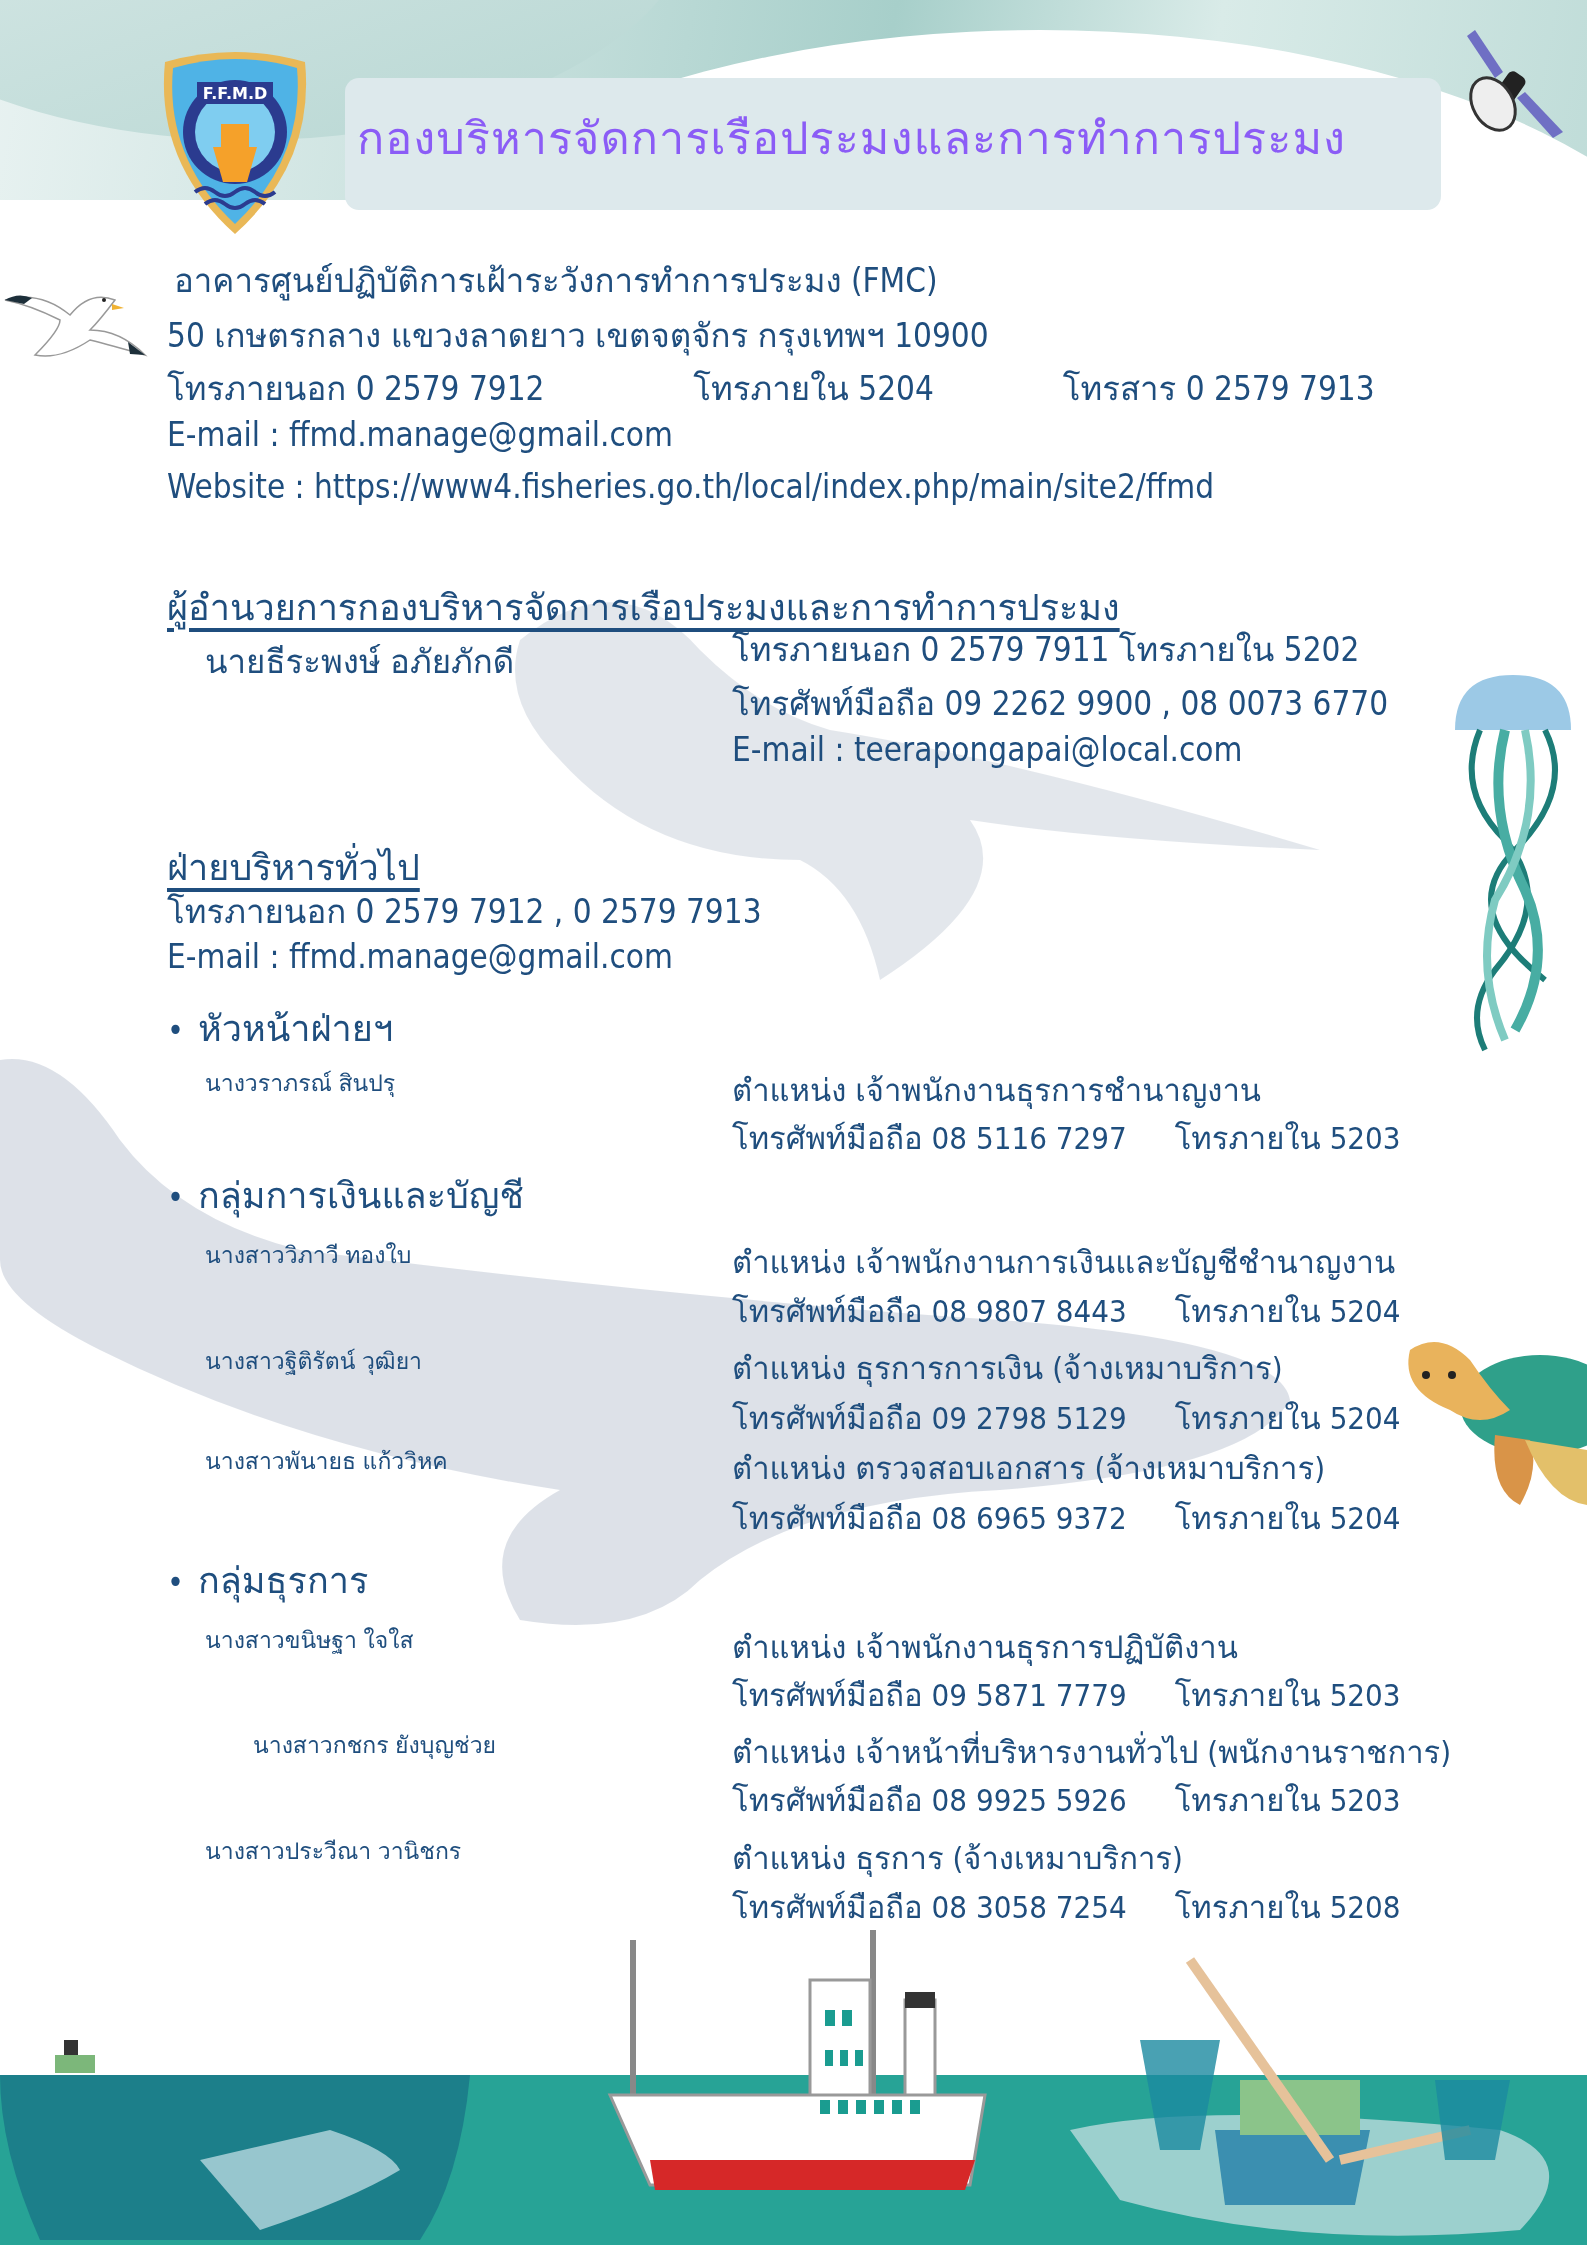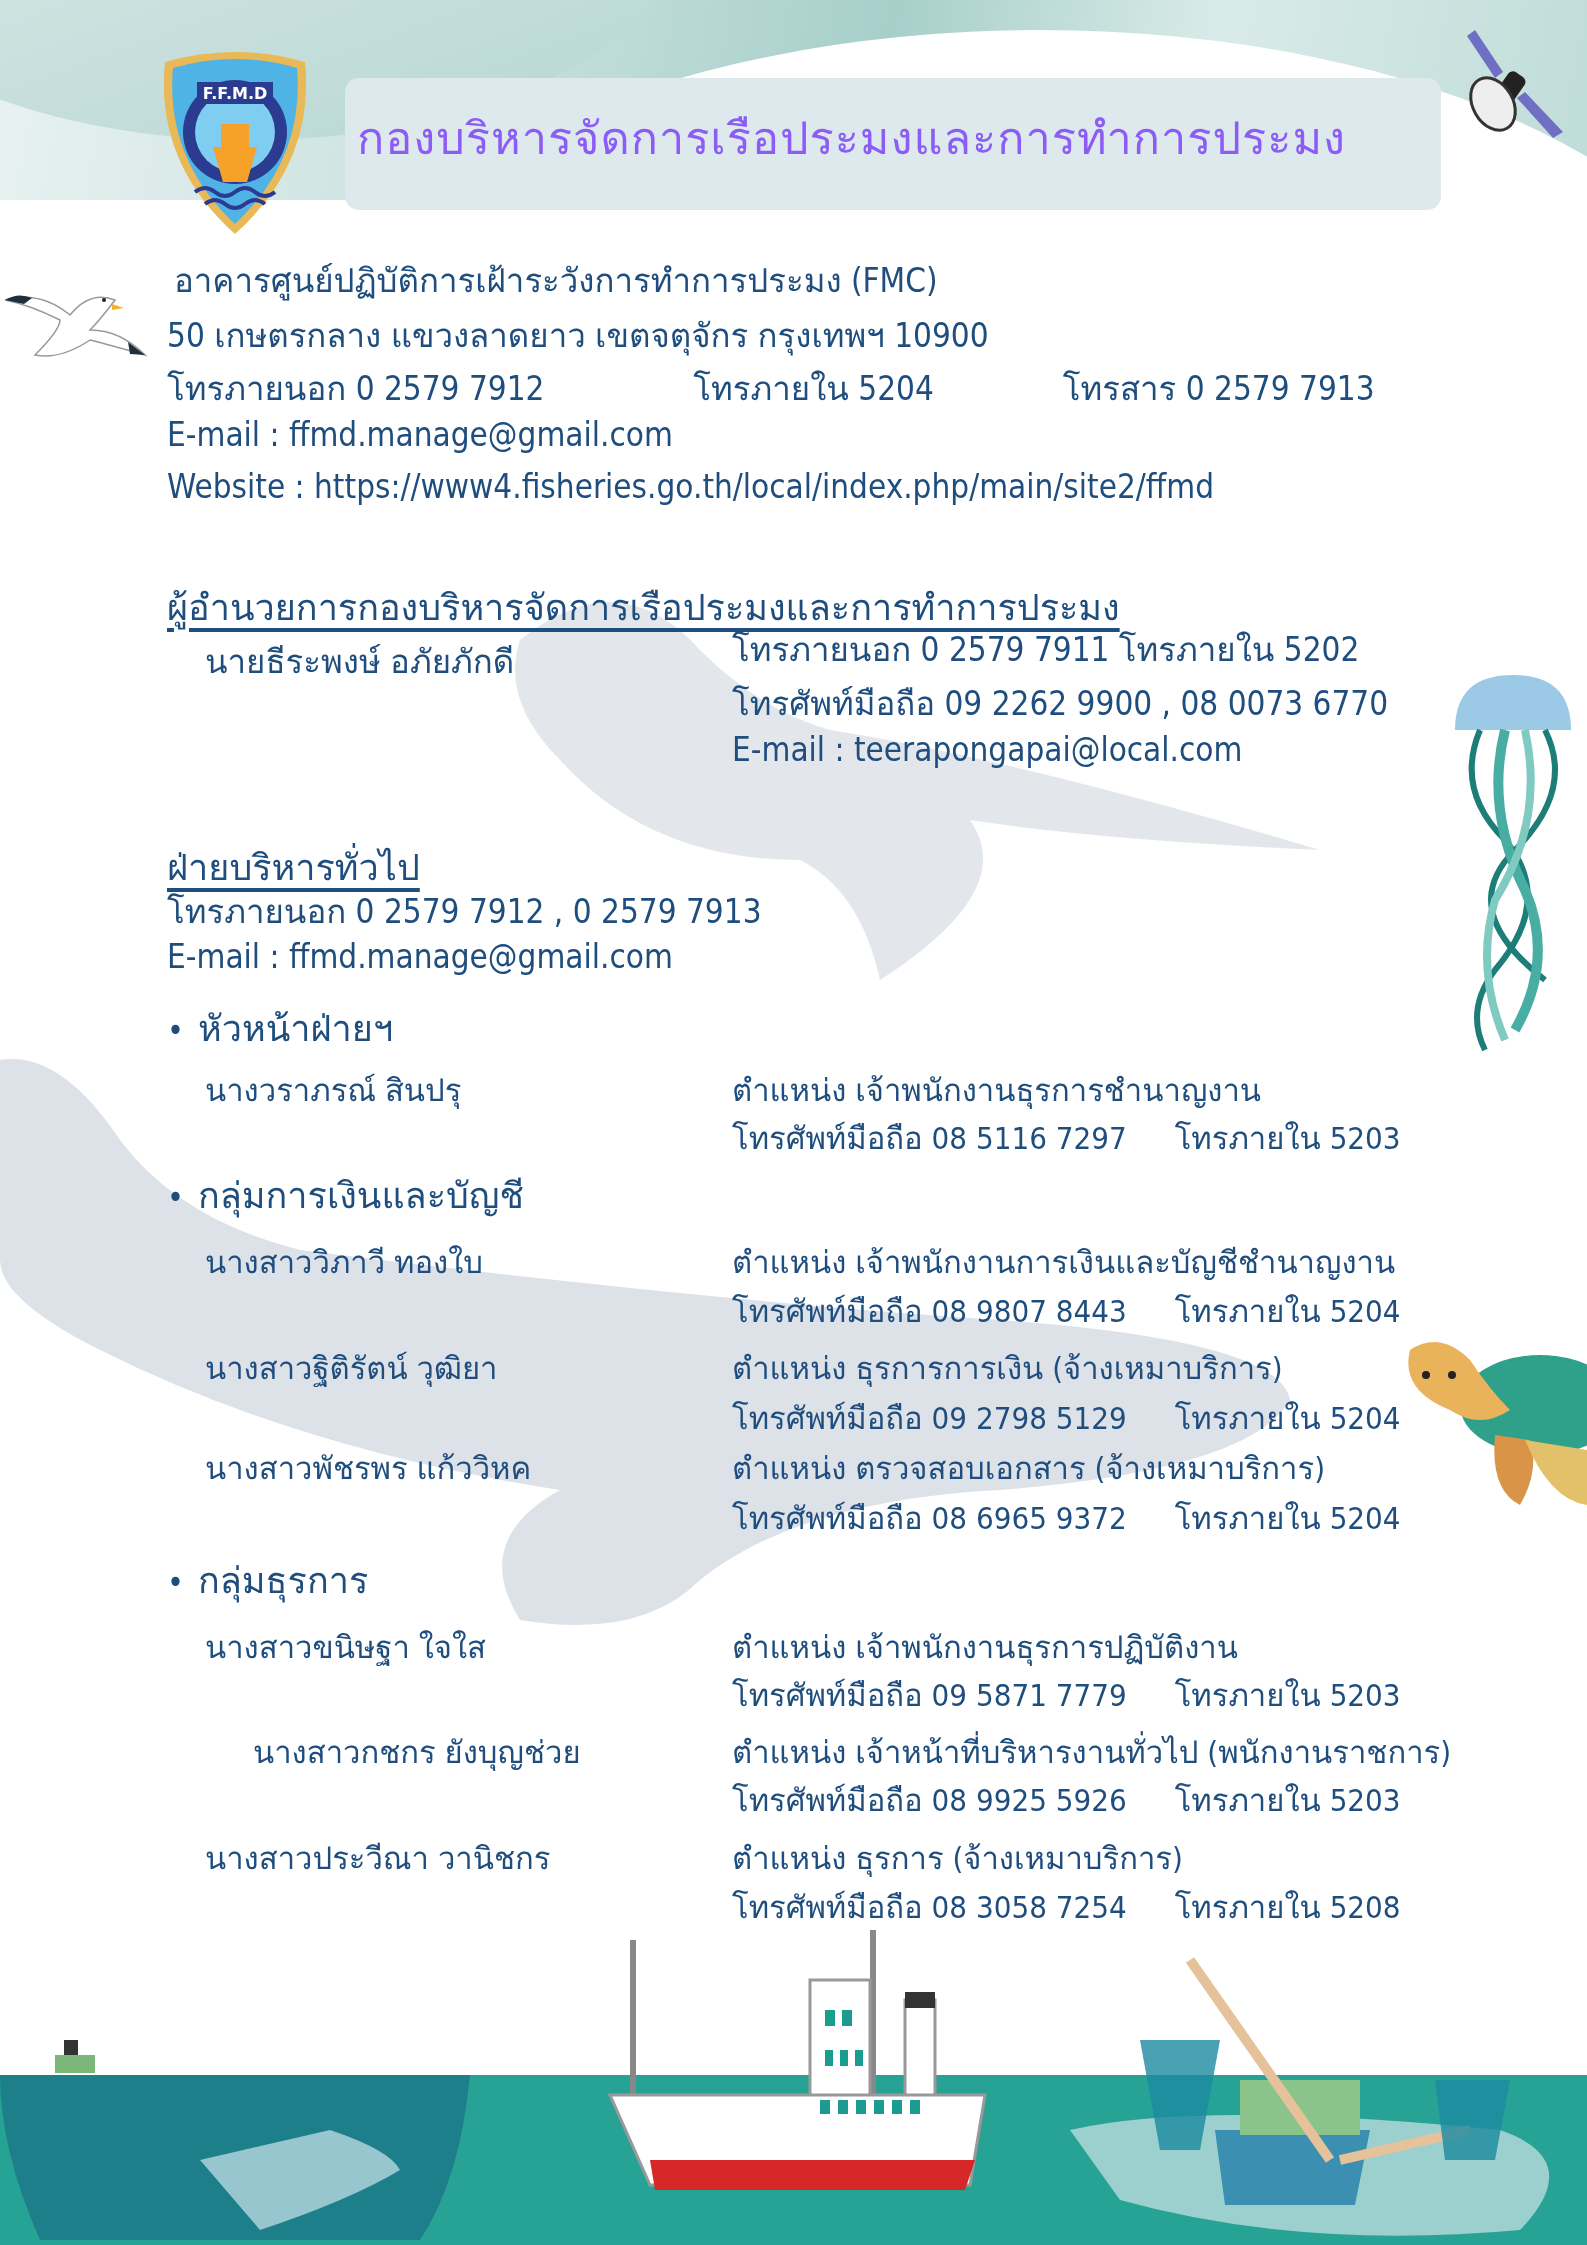--- a/index.html
+++ b/index.html
@@ -22,21 +22,21 @@
   .turtle { left:1390px; top:1320px; width:197px; height:190px; }
   .sea-scene { left:0; top:1900px; width:1587px; height:345px; }
   
   .ray { left:500px; top:560px; width:820px; height:420px; opacity:.18; }
   .whale { left:0; top:1020px; width:1340px; height:620px; opacity:.2; }
 
   .line { position:absolute; white-space:nowrap; font-size:33px; color:#1f4e7e; }
   .heading { font-size:36px; text-decoration:underline; text-decoration-thickness:4px; text-underline-offset:8px;margin-top:29px; }
   .bullet { font-size:36px; }
   .bullet::before { content:"•"; margin-right:14px; font-size:32px; }
-  .name { font-size:31px; }
+  .name { font-size:23px; }
   .col2 { left:732px; font-size:31px; }
   .gap { display:inline-block; width:48px; }
   .gap-lg { display:inline-block; width:130px; }
   .gap-md { display:inline-block; width:110px; }
 </style>
 </head>
 <body>
 
 <div class="abs top-bg"></div>
 <div class="abs top-left-arc"></div>
@@ -177,21 +177,21 @@
 
 <div class="line bullet" style="left:167px;top:1167px;">กลุ่มการเงินและบัญชี</div>
 <div class="line name" style="left:205px;top:1237px;">นางสาววิภาวี ทองใบ</div>
 <div class="line col2" style="top:1237px;">ตำแหน่ง เจ้าพนักงานการเงินและบัญชีชำนาญงาน</div>
 <div class="line col2" style="top:1286px;"><span>โทรศัพท์มือถือ 08 9807 8443</span><span class="gap"></span><span>โทรภายใน 5204</span></div>
 
 <div class="line name" style="left:205px;top:1343px;">นางสาวฐิติรัตน์ วุฒิยา</div>
 <div class="line col2" style="top:1343px;">ตำแหน่ง ธุรการการเงิน (จ้างเหมาบริการ)</div>
 <div class="line col2" style="top:1393px;"><span>โทรศัพท์มือถือ 09 2798 5129</span><span class="gap"></span><span>โทรภายใน 5204</span></div>
 
-<div class="line name" style="left:205px;top:1443px;">นางสาวพัชรพร แก้ววิหค</div>
+<div class="line name" style="left:205px;top:1443px;">นางสาวพันายธ แก้ววิหค</div>
 <div class="line col2" style="top:1443px;">ตำแหน่ง ตรวจสอบเอกสาร (จ้างเหมาบริการ)</div>
 <div class="line col2" style="top:1493px;"><span>โทรศัพท์มือถือ 08 6965 9372</span><span class="gap"></span><span>โทรภายใน 5204</span></div>
 
 <div class="line bullet" style="left:167px;top:1552px;">กลุ่มธุรการ</div>
 <div class="line name" style="left:205px;top:1622px;">นางสาวขนิษฐา ใจใส</div>
 <div class="line col2" style="top:1622px;">ตำแหน่ง เจ้าพนักงานธุรการปฏิบัติงาน</div>
 <div class="line col2" style="top:1670px;"><span>โทรศัพท์มือถือ 09 5871 7779</span><span class="gap"></span><span>โทรภายใน 5203</span></div>
 
 <div class="line name" style="left:205px;top:1727px;margin-left:48px;">นางสาวกชกร ยังบุญช่วย</div>
 <div class="line col2" style="top:1727px;">ตำแหน่ง เจ้าหน้าที่บริหารงานทั่วไป (พนักงานราชการ)</div>

